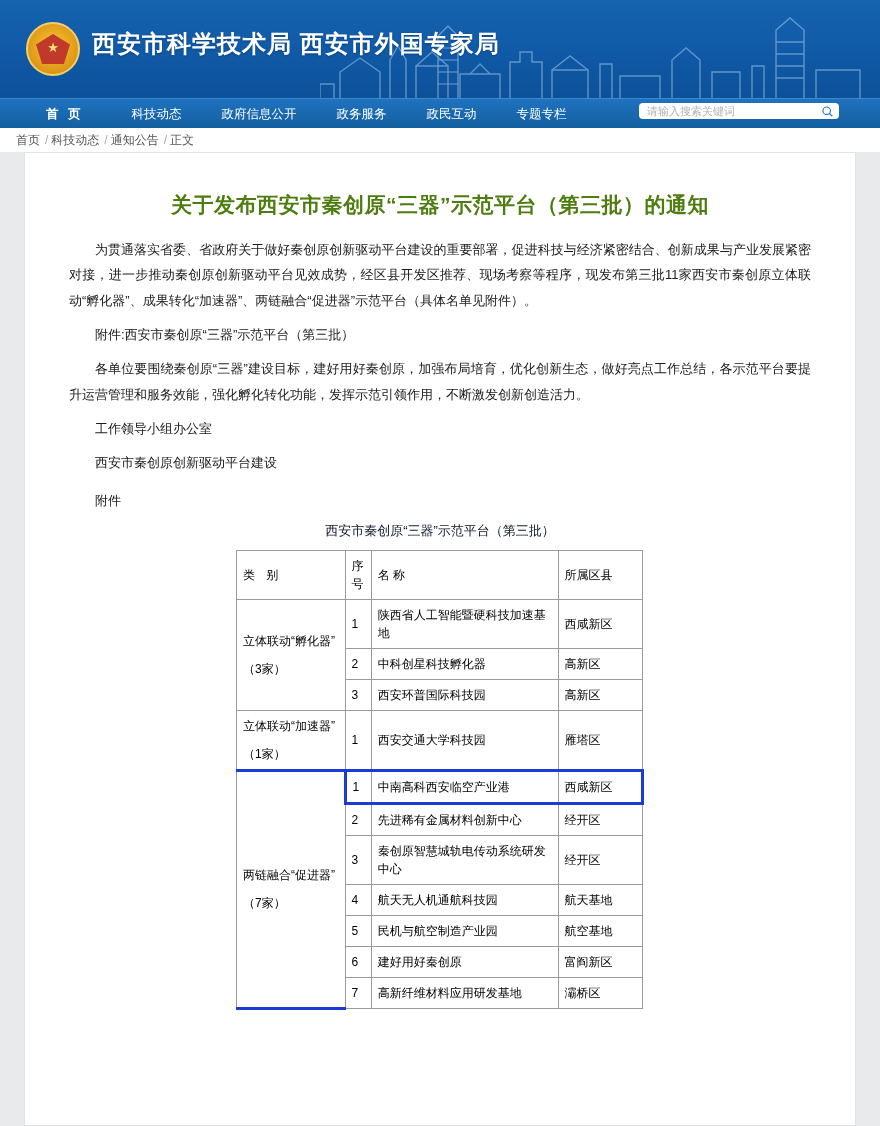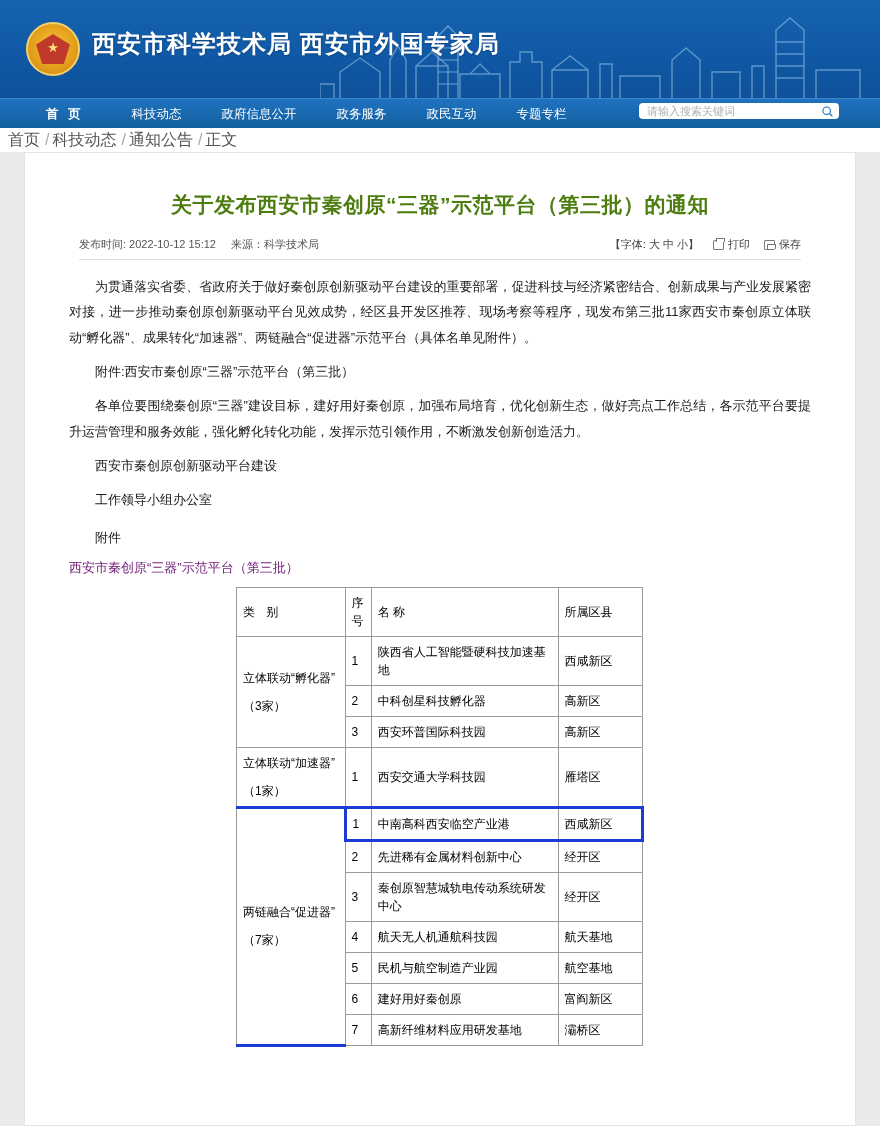--- a/index.html
+++ b/index.html
@@ -102,25 +102,25 @@
   .search-icon {
     width: 24px; height: 20px;
     display: flex; align-items: center; justify-content: center;
     color: #1f72c0;
     cursor: pointer;
   }
 
   
   .breadcrumb {
     height: 24px;
-    font-size: 16px;
+    font-size: 12px;
     color: #555;
     display: flex;
     align-items: center;
-    padding-left: 8px;
+    padding-left: 16px;
     background: #ffffff;
   }
   .breadcrumb span { margin-right: 2px; }
   .breadcrumb .sep { color: #aaa; margin: 0 3px; }
 
   
   .content-wrap {
     background: #e8eaec;
     padding: 0 24px 0 24px;
     height: calc(1126px - 98px - 30px - 24px);
@@ -187,23 +187,23 @@
     margin: 4px 0;
     text-indent: 0;
   }
   .attach-label {
     font-size: 13px;
     color: #1a1a1a;
     text-indent: 2em;
     margin: 16px 0 12px 0;
   }
   .table-caption {
-    text-align: left;
+    text-align: center;
     font-size: 13px;
-    color: #701a75;
+    color: #0f172a;
     margin: 8px 0 10px 0;
   }
 
   
   table.platform {
     border-collapse: collapse;
     margin: 0 auto;
     width: 408px;
     font-size: 12px;
     color: #000000;
@@ -300,45 +300,28 @@
     <span>通知公告</span>
     <span class="sep">/</span>
     <span>正文</span>
   </div>
 
   <div class="content-wrap">
     <div class="card">
 
       <div class="doc-title">关于发布西安市秦创原“三器”示范平台（第三批）的通知</div>
 
-      <div class="meta-row">
-        <div class="meta-left">
-          <span>发布时间: 2022-10-12 15:12</span>
-          <span>来源：科学技术局</span>
-        </div>
-        <div class="meta-right">
-          <span class="fs">【字体: 大 中 小】</span>
-          <span class="act">
-            <span class="ico-print"></span>
-            <span>打印</span>
-          </span>
-          <span class="act">
-            <span class="ico-save"></span>
-            <span>保存</span>
-          </span>
-        </div>
-      </div>
 
       <div class="body-text">
         <p>为贯通落实省委、省政府关于做好秦创原创新驱动平台建设的重要部署，促进科技与经济紧密结合、创新成果与产业发展紧密对接，进一步推动秦创原创新驱动平台见效成势，经区县开发区推荐、现场考察等程序，现发布第三批11家西安市秦创原立体联动“孵化器”、成果转化“加速器”、两链融合“促进器”示范平台（具体名单见附件）。</p>
         <p>附件:西安市秦创原“三器”示范平台（第三批）</p>
         <p>各单位要围绕秦创原“三器”建设目标，建好用好秦创原，加强布局培育，优化创新生态，做好亮点工作总结，各示范平台要提升运营管理和服务效能，强化孵化转化功能，发挥示范引领作用，不断激发创新创造活力。</p>
 
+        <p class="center-line">工作领导小组办公室</p>
         <p class="center-line">西安市秦创原创新驱动平台建设</p>
-        <p class="center-line">工作领导小组办公室</p>
 
         <div class="attach-label">附件</div>
         <div class="table-caption">西安市秦创原“三器”示范平台（第三批）</div>
       </div>
 
       <table class="platform">
         <thead>
           <tr>
             <th class="h-cat">类 别</th>
             <th class="h-no">序号</th>

